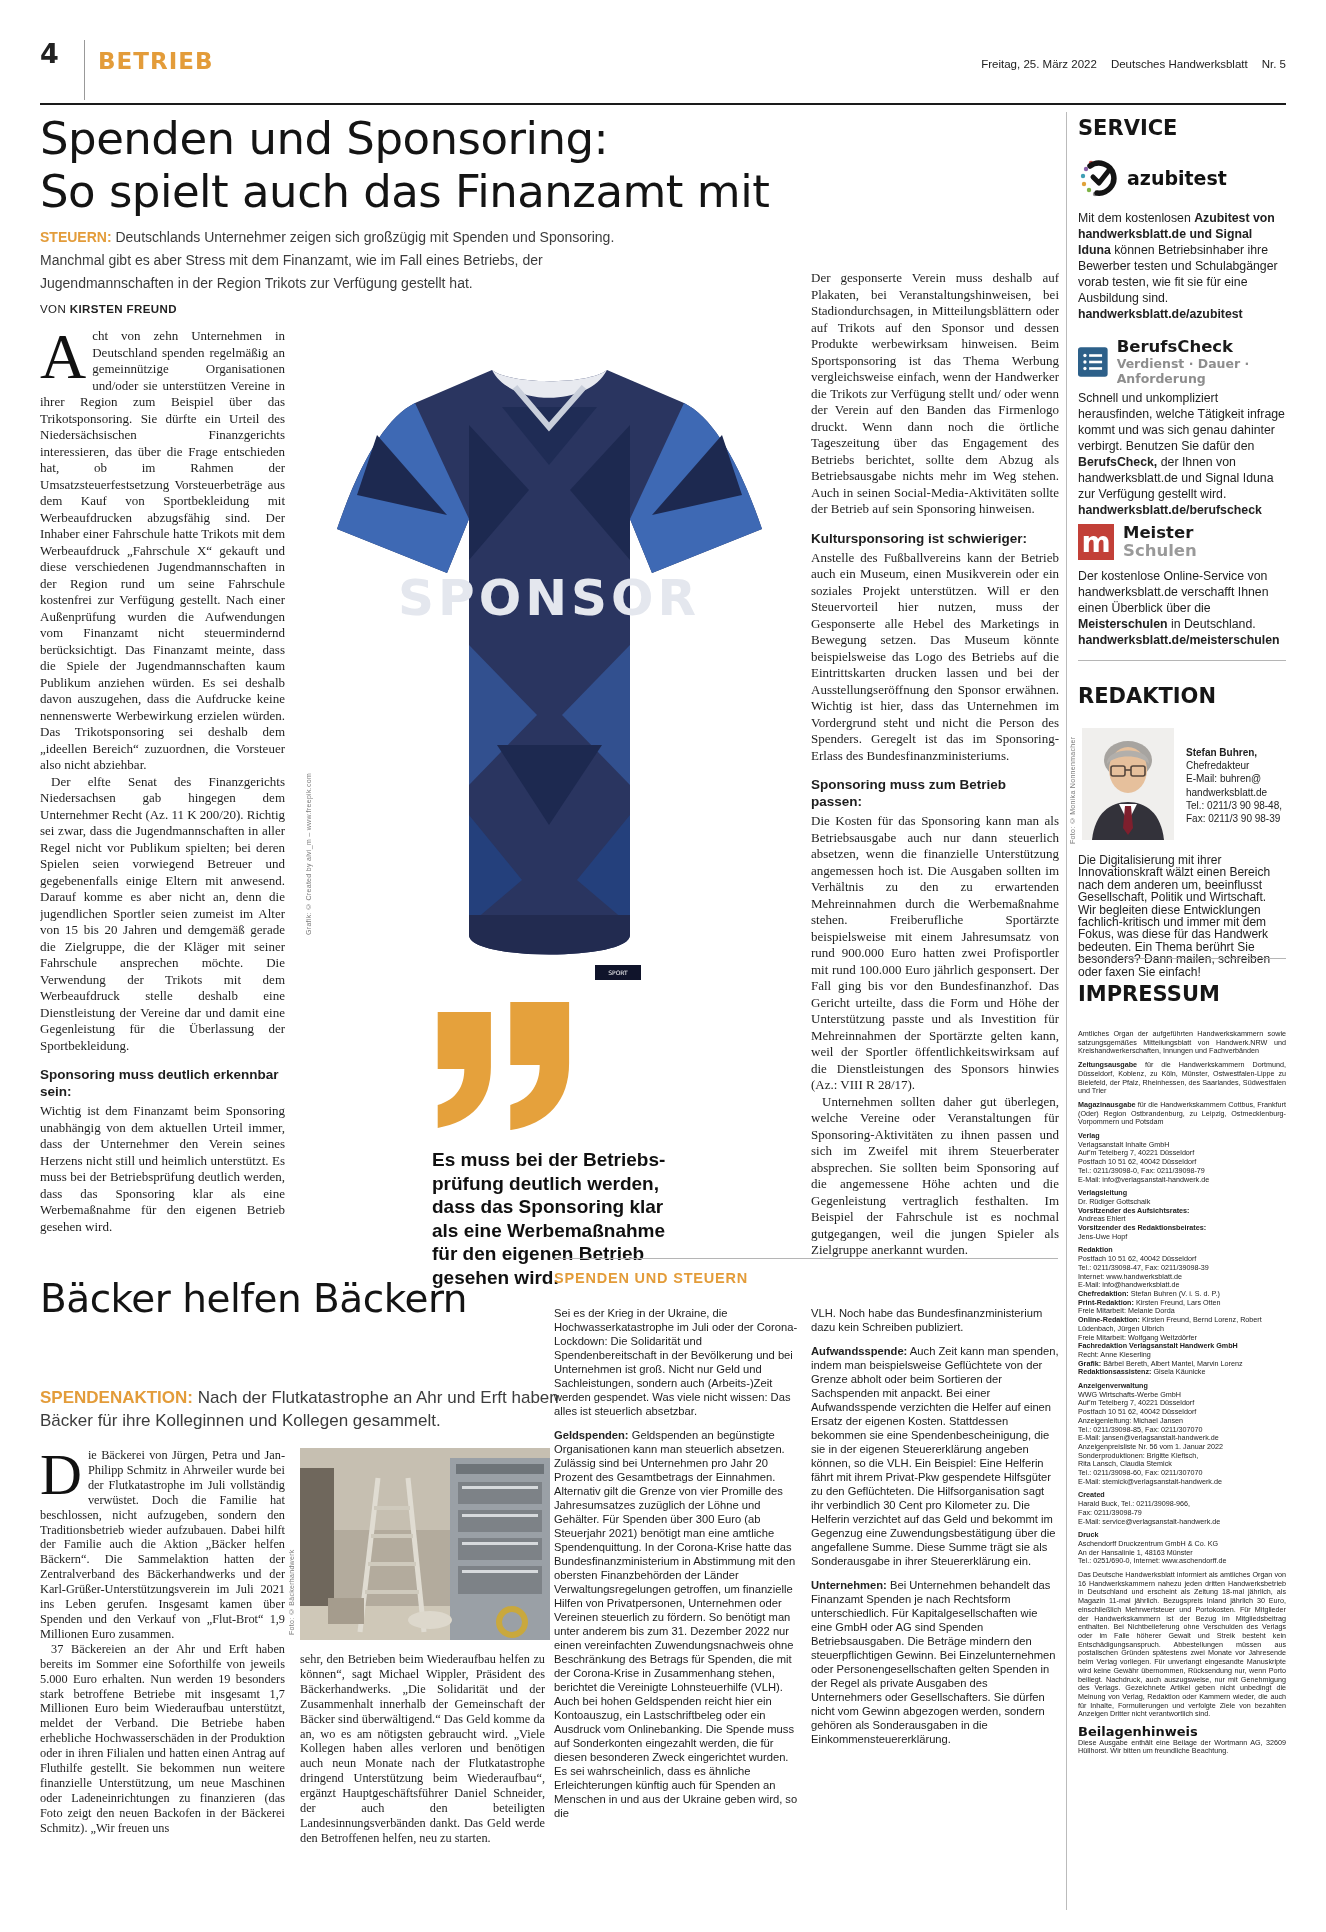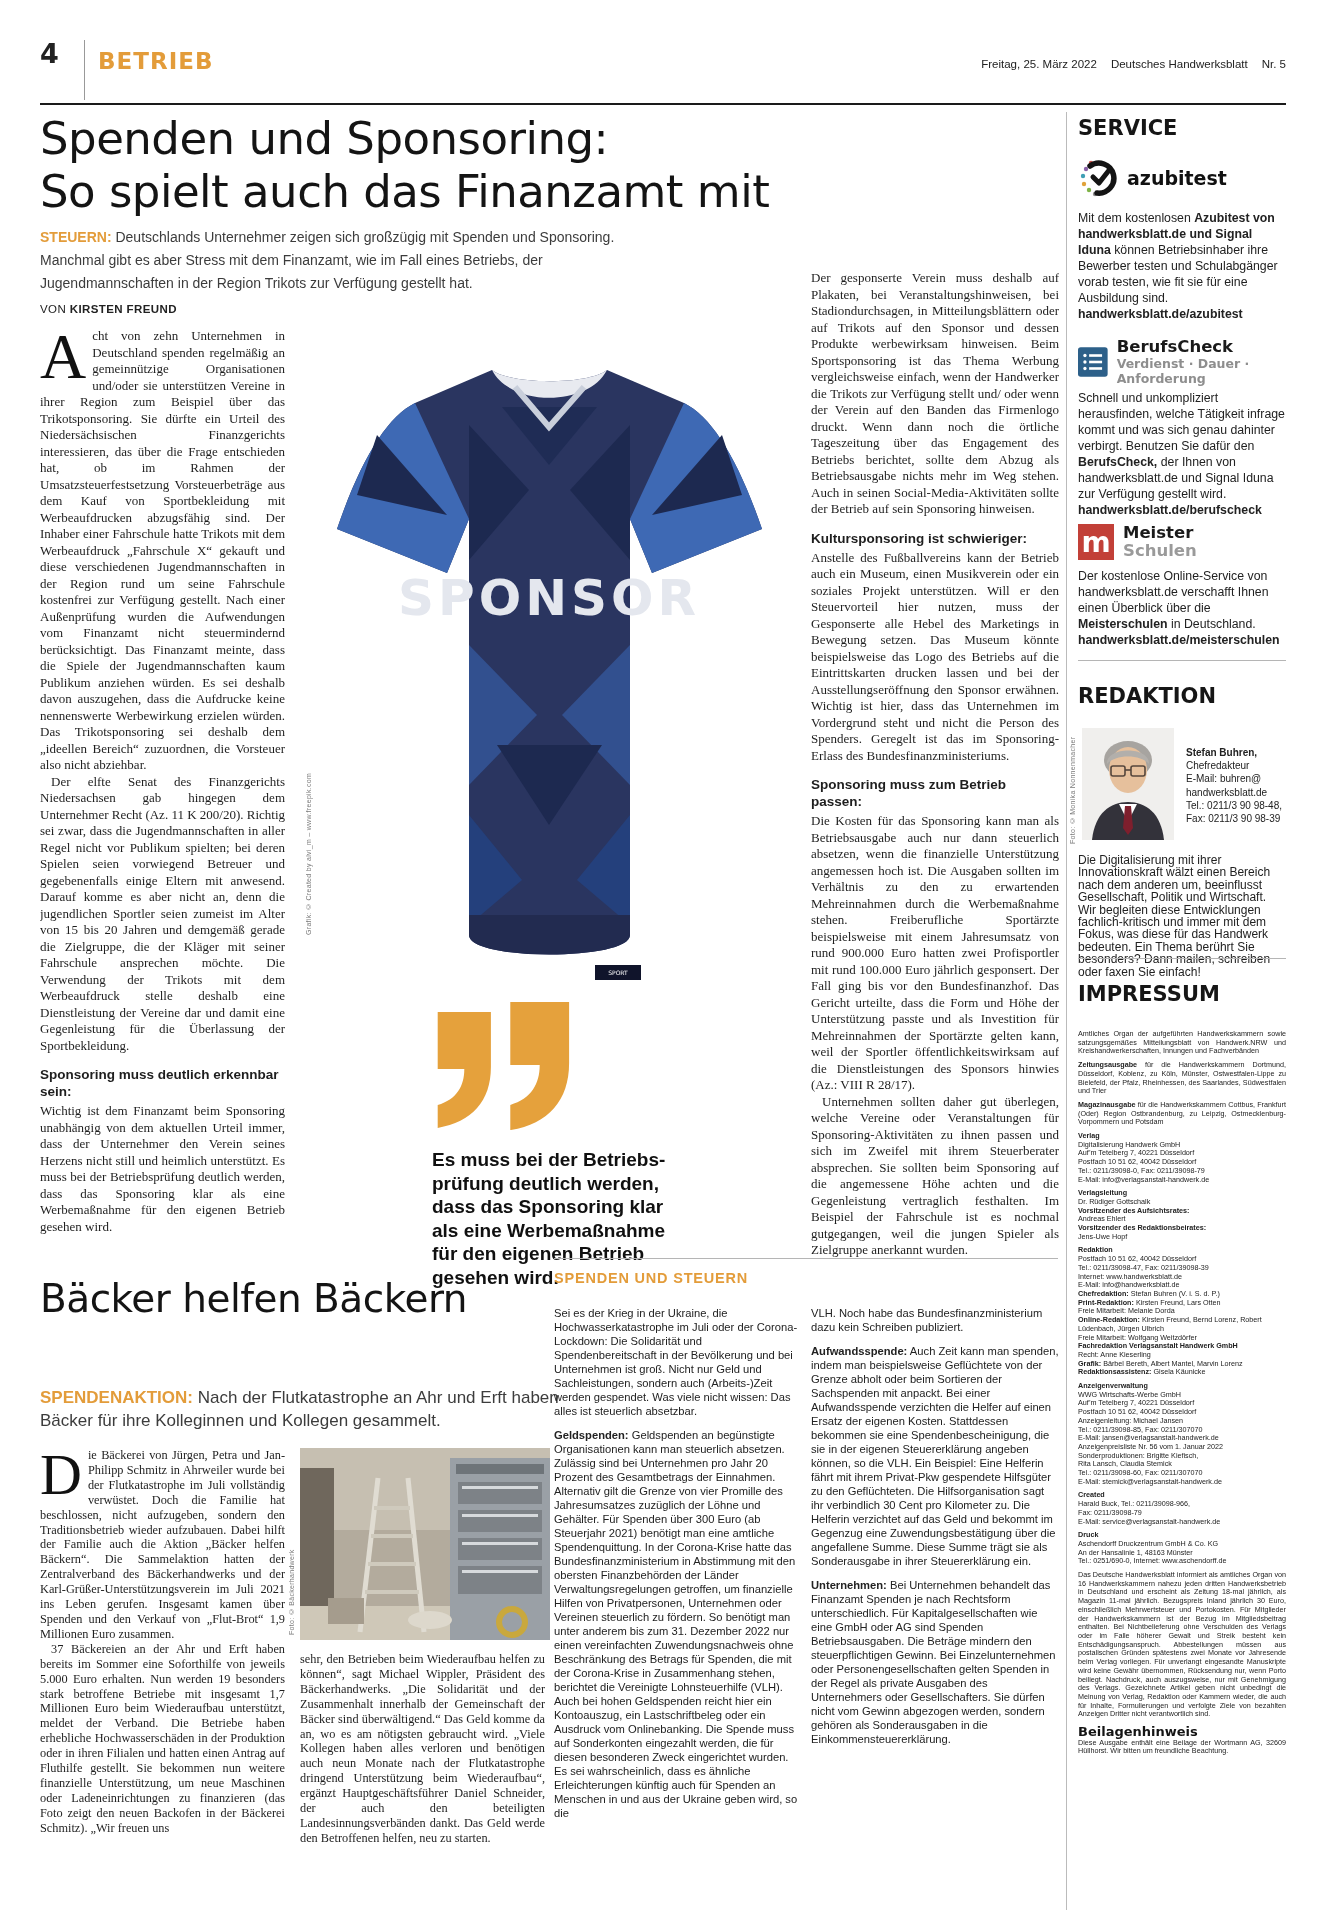--- a/index.html
+++ b/index.html
@@ -299,21 +299,21 @@
 
   <div class="abs rule-gray" style="left:1078px;top:958px;width:208px;height:1px;"></div>
 
   <div class="abs side-h" style="left:1078px;top:982px;">IMPRESSUM</div>
   <div class="abs imp" style="left:1078px;top:1030px;width:208px;height:880px;">
     <div>
         <div class="imp-line just">Amtliches Organ der aufgeführten Handwerkskammern sowie satzungsgemäßes Mitteilungsblatt von Handwerk.NRW und Kreishandwerkerschaften, Innungen und Fachverbänden</div>
         <div class="imp-line just gap"><b>Zeitungsausgabe</b> für die Handwerkskammern Dortmund, Düsseldorf, Koblenz, zu Köln, Münster, Ostwestfalen-Lippe zu Bielefeld, der Pfalz, Rheinhessen, des Saarlandes, Südwestfalen und Trier</div>
         <div class="imp-line just gap"><b>Magazinausgabe</b> für die Handwerkskammern Cottbus, Frankfurt (Oder) Region Ostbrandenburg, zu Leipzig, Ostmecklenburg-Vorpommern und Potsdam</div>
         <div class="imp-line gap"><b>Verlag</b></div>
-        <div class="imp-line">Digitalisierung Handwerk GmbH</div>
+        <div class="imp-line">Verlagsanstalt Inhalte GmbH</div>
         <div class="imp-line">Auf’m Tetelberg 7, 40221 Düsseldorf</div>
         <div class="imp-line">Postfach 10 51 62, 40042 Düsseldorf</div>
         <div class="imp-line">Tel.: 0211/39098-0, Fax: 0211/39098-79</div>
         <div class="imp-line">E-Mail: info@verlagsanstalt-handwerk.de</div>
         <div class="imp-line gap"><b>Verlagsleitung</b></div>
         <div class="imp-line">Dr. Rüdiger Gottschalk</div>
         <div class="imp-line"><b>Vorsitzender des Aufsichtsrates:</b></div>
         <div class="imp-line">Andreas Ehlert</div>
         <div class="imp-line"><b>Vorsitzender des Redaktionsbeirates:</b></div>
         <div class="imp-line">Jens-Uwe Hopf</div>

